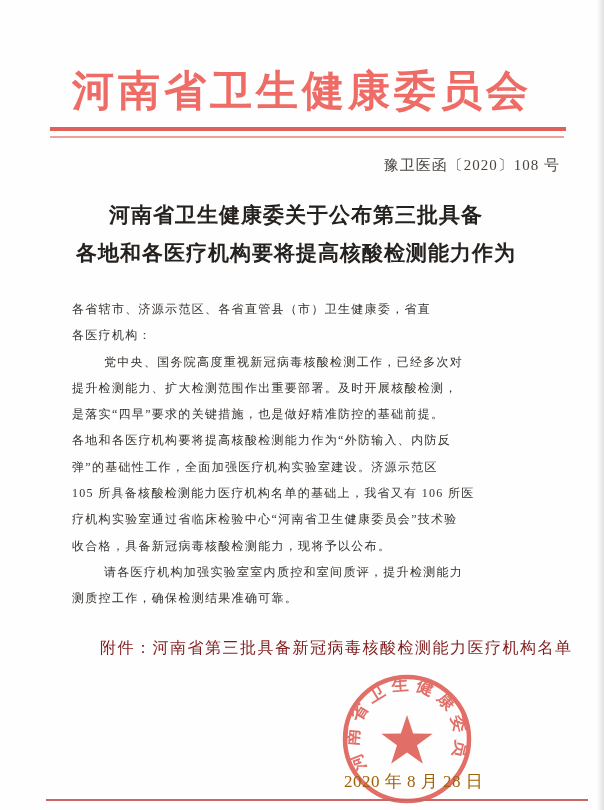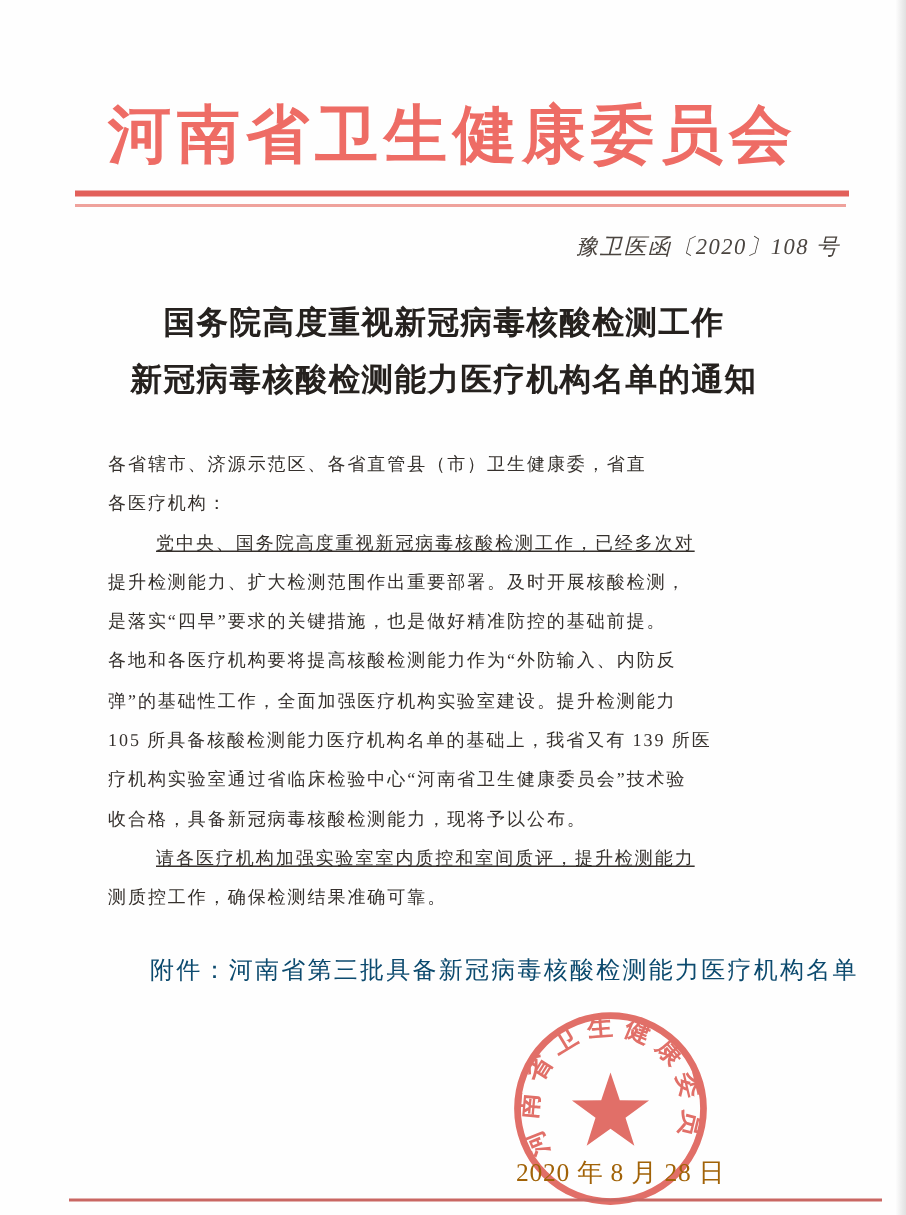--- a/index.html
+++ b/index.html
@@ -25,40 +25,39 @@
   }
   .rule-thin {
     position:absolute; top:136px; left:50px; width:514px; height:1.5px;
     background:#efa29c;
   }
   .doc-number {
     position:absolute; top:155px; right:44px;
     font-size:15px; line-height:20px; letter-spacing:1px;
     color:#4a443f;
     white-space:nowrap;
-    font-style:italic;
   }
   .title-block {
     position:absolute; top:196px; left:0; width:592px;
     text-align:center;
     font-size:21px; line-height:38px; font-weight:bold;
     letter-spacing:1px;
     color:#25211e;
   }
   .body-block {
     position:absolute; top:296px; left:72px; width:470px;
     font-size:12px; line-height:26.3px; letter-spacing:1.3px;
     color:#35302c;
   }
   .body-line { white-space:nowrap; }
-  .indent { padding-left:32px;text-decoration:underline; }
+  .indent { padding-left:32px; }
   .attachment {
     position:absolute; top:635px; left:100px;
     font-size:16px; line-height:26px; letter-spacing:1.5px;
-    color:#0c4a6e;
+    color:#7f1d1d;
     white-space:nowrap;
   }
   .issue-date {
     position:absolute; top:770px; left:344px;
     font-size:17px; line-height:24px; letter-spacing:0.5px;
     color:#a16207;
     white-space:nowrap;
   }
   .seal {
     position:absolute; top:672px; left:340px;
@@ -86,33 +85,33 @@
 <div class="page">
 
   <div class="letterhead">河南省卫生健康委员会</div>
 
   <div class="rule-thick"></div>
   <div class="rule-thin"></div>
 
   <div class="doc-number">豫卫医函〔2020〕108 号</div>
 
   <div class="title-block">
-    <div>国务院高度重视新冠病毒核酸检测工作</div>
-    <div>新冠病毒核酸检测能力医疗机构名单的通知</div>
+    <div>河南省卫生健康委关于公布第三批具备</div>
+    <div>各地和各医疗机构要将提高核酸检测能力作为</div>
   </div>
 
   <div class="body-block">
     <div class="body-line">各省辖市、济源示范区、各省直管县（市）卫生健康委，省直</div>
     <div class="body-line">各医疗机构：</div>
     <div class="body-line indent">党中央、国务院高度重视新冠病毒核酸检测工作，已经多次对</div>
     <div class="body-line">提升检测能力、扩大检测范围作出重要部署。及时开展核酸检测，</div>
     <div class="body-line">是落实“四早”要求的关键措施，也是做好精准防控的基础前提。</div>
     <div class="body-line">各地和各医疗机构要将提高核酸检测能力作为“外防输入、内防反</div>
-    <div class="body-line">弹”的基础性工作，全面加强医疗机构实验室建设。提升检测能力</div>
-    <div class="body-line">105 所具备核酸检测能力医疗机构名单的基础上，我省又有 139 所医</div>
+    <div class="body-line">弹”的基础性工作，全面加强医疗机构实验室建设。济源示范区</div>
+    <div class="body-line">105 所具备核酸检测能力医疗机构名单的基础上，我省又有 106 所医</div>
     <div class="body-line">疗机构实验室通过省临床检验中心“河南省卫生健康委员会”技术验</div>
     <div class="body-line">收合格，具备新冠病毒核酸检测能力，现将予以公布。</div>
     <div class="body-line indent">请各医疗机构加强实验室室内质控和室间质评，提升检测能力</div>
     <div class="body-line">测质控工作，确保检测结果准确可靠。</div>
   </div>
 
   <div class="attachment">附件：河南省第三批具备新冠病毒核酸检测能力医疗机构名单</div>
 
   <svg class="seal" viewBox="0 0 134 134">
     <defs>

